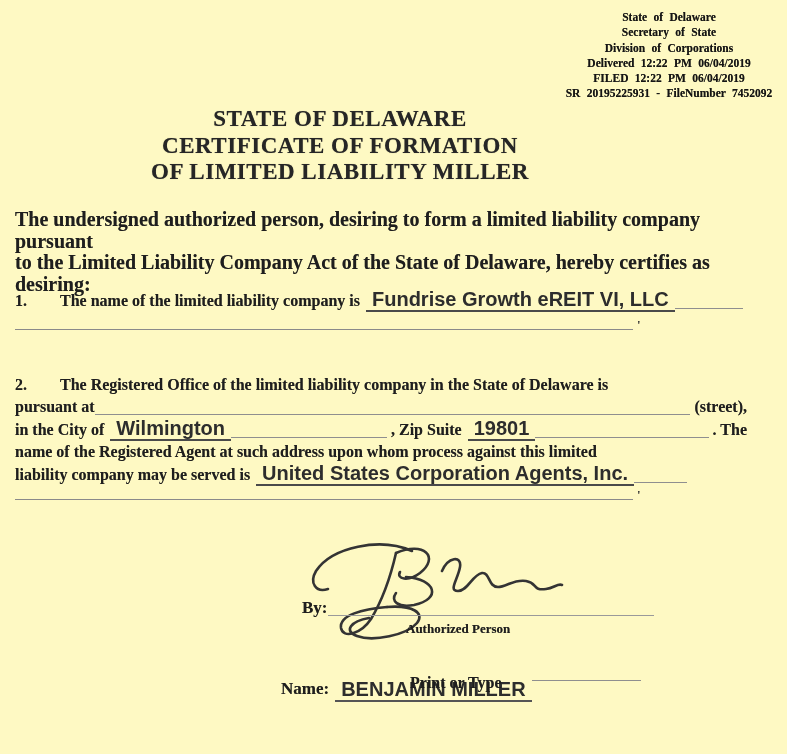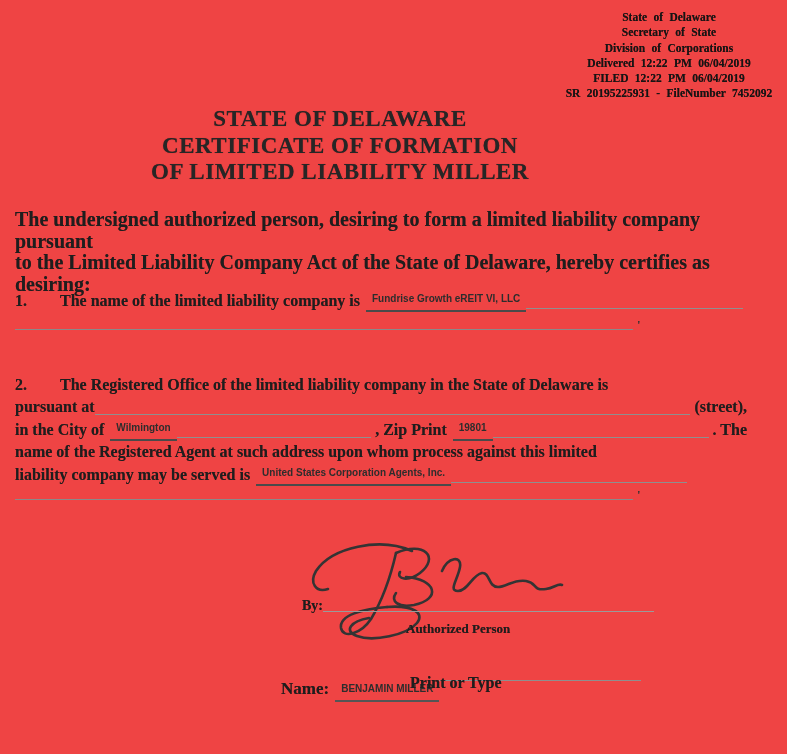--- a/index.html
+++ b/index.html
@@ -1,17 +1,17 @@
 <!DOCTYPE html>
 <html><head>
 <meta charset="utf-8">
 <style>
   html,body{margin:0;padding:0;background:#e8e8e8;}
   .page{
-    position:relative;width:787px;height:754px;background:#ef4444;
+    position:relative;width:787px;height:754px;background:#fef9c3;
     font-family:"Liberation Serif",serif;color:#1e1e1e;overflow:hidden;
     margin:0 auto;
   }
 
   
   .stamp{
     position:absolute;top:10px;left:551px;width:236px;text-align:center;
     font-weight:bold;font-size:11.5px;line-height:15.3px;word-spacing:3.5px;
     color:#151515;text-shadow:0 0 .5px rgba(0,0,0,.6);
   }
@@ -27,40 +27,40 @@
   .intro{
     position:absolute;top:209px;left:15px;width:762px;
     font-weight:bold;font-size:20px;line-height:21.5px;
     text-shadow:0 0 .5px rgba(0,0,0,.45);
   }
 
   .row{display:flex;align-items:flex-end;font-weight:bold;font-size:16px;
        line-height:22px;text-shadow:0 0 .5px rgba(0,0,0,.45);}
   .num{width:45px;flex:0 0 45px;}
   .fill{
-    font-family:"Liberation Sans",sans-serif;font-weight:bold;font-size:10px;
+    font-family:"Liberation Sans",sans-serif;font-weight:bold;font-size:20px;
     color:#2d2d2d;border-bottom:2px solid #4a4a4a;padding:0 6px 1px 6px;
     margin-left:6px;white-space:nowrap;text-shadow:none;line-height:20px;
   }
   .filler{flex:1 1 auto;border-bottom:1px solid #8f8f8f;margin-bottom:3px;height:1px;}
   .suffix{white-space:nowrap;margin-left:4px;}
 
   .item1{position:absolute;top:289px;left:15px;right:44px;}
   .contline{position:absolute;left:15px;width:632px;display:flex;align-items:flex-end;}
   .cont1{top:314px;height:16px;}
   .cont2{top:484px;height:16px;}
   .contrule{flex:0 0 618px;border-bottom:1px solid #8a8a8a;height:15px;}
   .contmark{font-weight:bold;font-size:13px;line-height:10px;margin-left:4px;color:#333;}
 
   .item2{position:absolute;top:374px;left:15px;right:40px;}
   .item2 .row{margin:0;}
 
   
   .by-row{position:absolute;left:302px;top:598px;width:352px;display:flex;align-items:flex-end;
-          font-weight:bold;font-size:14px;text-shadow:0 0 .5px rgba(0,0,0,.5);}
+          font-weight:bold;font-size:17px;text-shadow:0 0 .5px rgba(0,0,0,.5);}
   .by-row .filler{border-bottom:1px solid #9a9a9a;margin-bottom:2px;}
   .sig-svg{position:absolute;left:294px;top:535px;width:272px;height:112px;}
   .auth-label{position:absolute;left:406px;top:621px;font-weight:bold;font-size:13px;
               text-shadow:0 0 .6px rgba(0,0,0,.5);}
 
   
   .name-row{position:absolute;left:281px;top:679px;width:360px;display:flex;align-items:flex-start;
             font-weight:bold;font-size:17px;text-shadow:0 0 .5px rgba(0,0,0,.5);}
   .name-row .fill{border-bottom:2px solid #555;}
   .print-label{position:absolute;left:410px;top:674px;font-weight:bold;font-size:16px;
@@ -110,21 +110,21 @@
     </div>
     <div class="row">
       <span>pursuant at</span>
       <span class="filler"></span>
       <span class="suffix">(street),</span>
     </div>
     <div class="row">
       <span>in the City of</span>
       <span class="fill">Wilmington</span>
       <span class="filler" style="flex:0.9 1 auto;"></span>
-      <span class="suffix">, Zip Print</span>
+      <span class="suffix">, Zip Suite</span>
       <span class="fill">19801</span>
       <span class="filler"></span>
       <span class="suffix">. The</span>
     </div>
     <div class="row">
       <span>name of the Registered Agent at such address upon whom process against this limited</span>
     </div>
     <div class="row">
       <span>liability company may be served  is</span>
       <span class="fill">United States Corporation Agents, Inc.</span>

